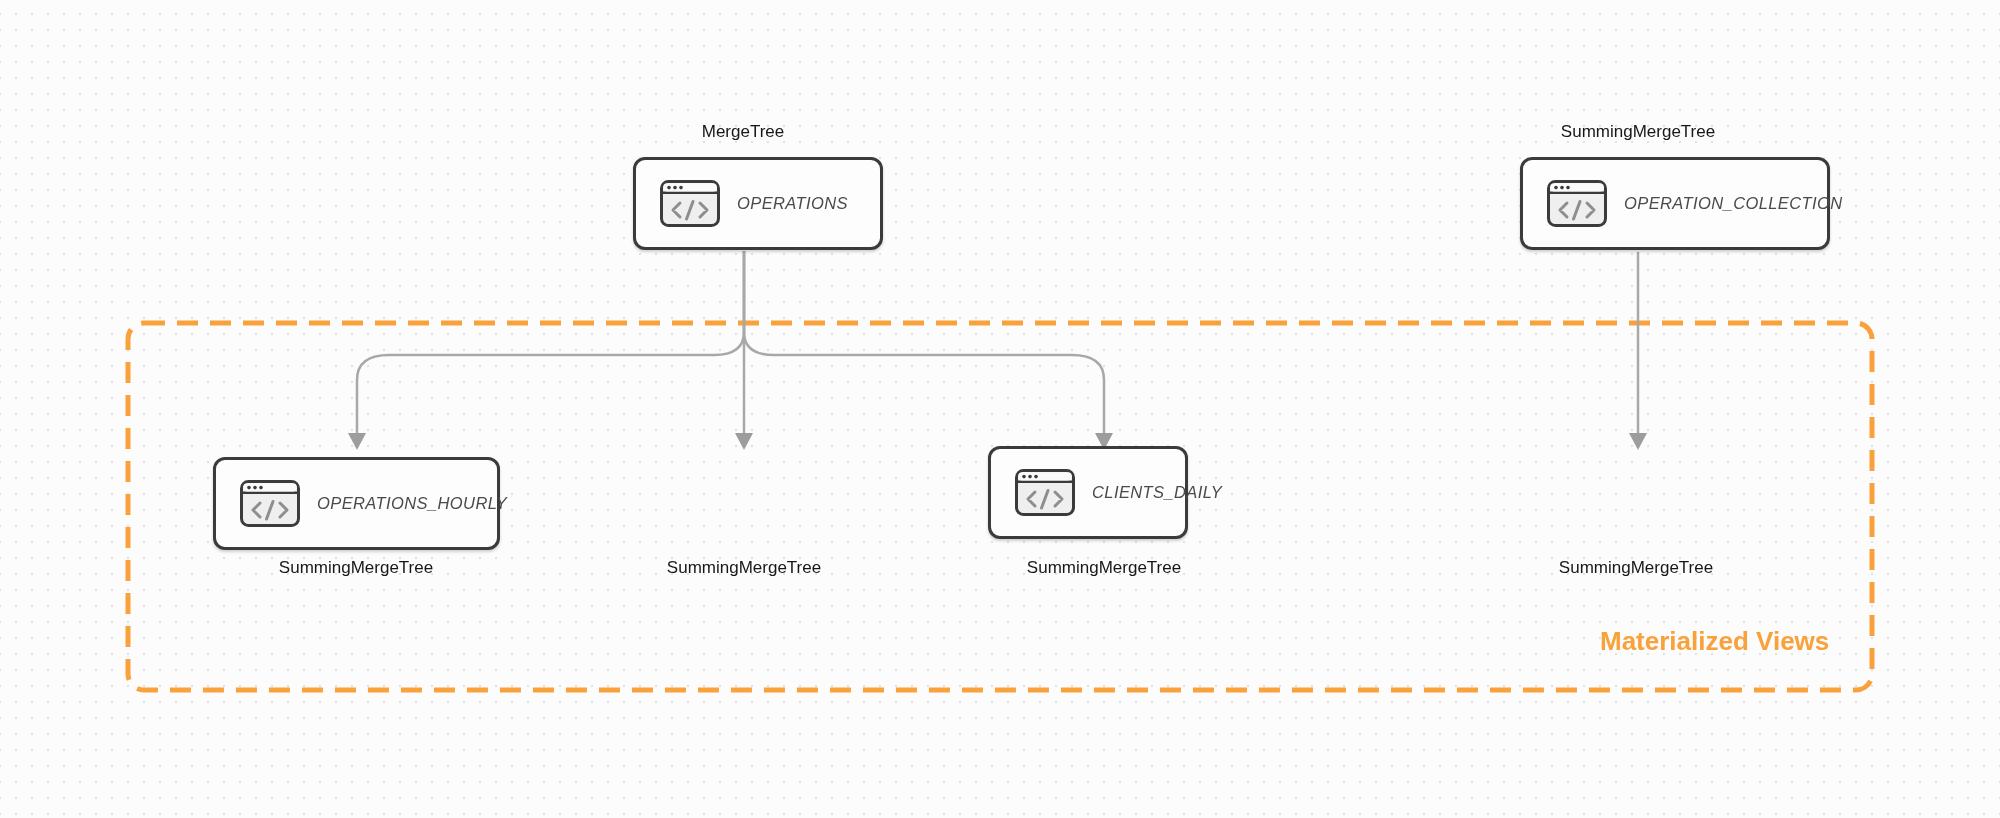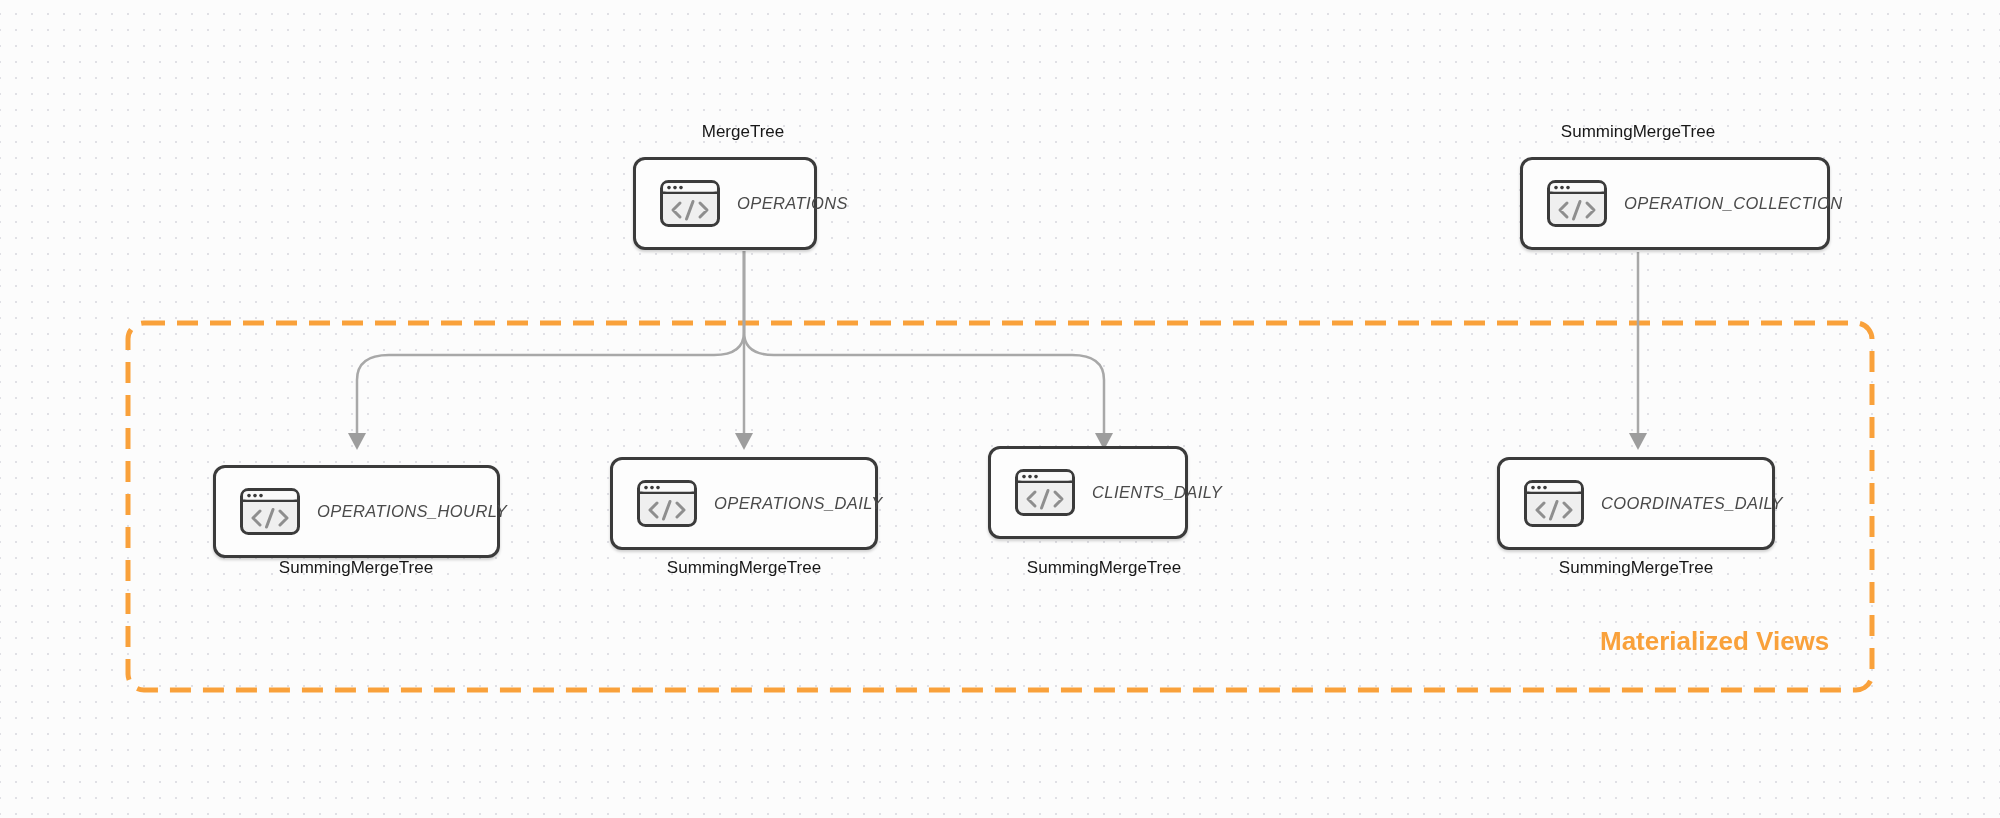--- a/index.html
+++ b/index.html
@@ -91,21 +91,21 @@
     </g>
   </svg>
 
   <div class="engine-label" style="left:743px;top:122px;">MergeTree</div>
   <div class="engine-label" style="left:1638px;top:122px;">SummingMergeTree</div>
   <div class="engine-label" style="left:356px;top:558px;">SummingMergeTree</div>
   <div class="engine-label" style="left:744px;top:558px;">SummingMergeTree</div>
   <div class="engine-label" style="left:1104px;top:558px;">SummingMergeTree</div>
   <div class="engine-label" style="left:1636px;top:558px;">SummingMergeTree</div>
 
-  <div class="node" style="left:633px;top:157px;width:184px;">
+  <div class="node" style="left:633px;top:157px;width:250px;">
     <svg class="icon" width="60" height="47" viewBox="0 0 60 47">
       <rect x="1.5" y="1.5" width="57" height="44" rx="7" fill="#efefef" stroke="#3b3b3b" stroke-width="3"></rect>
       <path d="M3,12.8 L57,12.8" stroke="#3b3b3b" stroke-width="2.4"></path>
       <rect x="3.2" y="3.2" width="53.6" height="8.4" rx="4" fill="#fafafa"></rect>
       <circle cx="9" cy="7.6" r="1.8" fill="#3b3b3b"></circle>
         <circle cx="15" cy="7.6" r="1.8" fill="#3b3b3b"></circle>
         <circle cx="21" cy="7.6" r="1.8" fill="#3b3b3b"></circle>
       <path d="M20 23 l-7 7 7 7 M40 23 l7 7 -7 7 M33 21.5 l-6.5 17.5" stroke="#8e8e8e" stroke-width="3" fill="none" stroke-linecap="round" stroke-linejoin="round"></path>
     </svg>
     <span class="table-name">OPERATIONS</span>
@@ -117,67 +117,43 @@
       <path d="M3,12.8 L57,12.8" stroke="#3b3b3b" stroke-width="2.4"></path>
       <rect x="3.2" y="3.2" width="53.6" height="8.4" rx="4" fill="#fafafa"></rect>
       <circle cx="9" cy="7.6" r="1.8" fill="#3b3b3b"></circle>
         <circle cx="15" cy="7.6" r="1.8" fill="#3b3b3b"></circle>
         <circle cx="21" cy="7.6" r="1.8" fill="#3b3b3b"></circle>
       <path d="M20 23 l-7 7 7 7 M40 23 l7 7 -7 7 M33 21.5 l-6.5 17.5" stroke="#8e8e8e" stroke-width="3" fill="none" stroke-linecap="round" stroke-linejoin="round"></path>
     </svg>
     <span class="table-name">OPERATION_COLLECTION</span>
   </div>
 
-  <div class="node" style="left:213px;top:457px;width:287px;margin-top:8px;">
+  <div class="node" style="left:213px;top:457px;width:287px;">
     <svg class="icon" width="60" height="47" viewBox="0 0 60 47">
       <rect x="1.5" y="1.5" width="57" height="44" rx="7" fill="#efefef" stroke="#3b3b3b" stroke-width="3"></rect>
       <path d="M3,12.8 L57,12.8" stroke="#3b3b3b" stroke-width="2.4"></path>
       <rect x="3.2" y="3.2" width="53.6" height="8.4" rx="4" fill="#fafafa"></rect>
       <circle cx="9" cy="7.6" r="1.8" fill="#3b3b3b"></circle>
         <circle cx="15" cy="7.6" r="1.8" fill="#3b3b3b"></circle>
         <circle cx="21" cy="7.6" r="1.8" fill="#3b3b3b"></circle>
       <path d="M20 23 l-7 7 7 7 M40 23 l7 7 -7 7 M33 21.5 l-6.5 17.5" stroke="#8e8e8e" stroke-width="3" fill="none" stroke-linecap="round" stroke-linejoin="round"></path>
     </svg>
     <span class="table-name">OPERATIONS_HOURLY</span>
   </div>
 
-  <div class="node" style="left:610px;top:457px;width:268px;">
-    <svg class="icon" width="60" height="47" viewBox="0 0 60 47">
-      <rect x="1.5" y="1.5" width="57" height="44" rx="7" fill="#efefef" stroke="#3b3b3b" stroke-width="3"></rect>
-      <path d="M3,12.8 L57,12.8" stroke="#3b3b3b" stroke-width="2.4"></path>
-      <rect x="3.2" y="3.2" width="53.6" height="8.4" rx="4" fill="#fafafa"></rect>
-      <circle cx="9" cy="7.6" r="1.8" fill="#3b3b3b"></circle>
-        <circle cx="15" cy="7.6" r="1.8" fill="#3b3b3b"></circle>
-        <circle cx="21" cy="7.6" r="1.8" fill="#3b3b3b"></circle>
-      <path d="M20 23 l-7 7 7 7 M40 23 l7 7 -7 7 M33 21.5 l-6.5 17.5" stroke="#8e8e8e" stroke-width="3" fill="none" stroke-linecap="round" stroke-linejoin="round"></path>
-    </svg>
-    <span class="table-name">OPERATIONS_DAILY</span>
-  </div>
 
   <div class="node" style="left:988px;top:446px;width:200px;">
     <svg class="icon" width="60" height="47" viewBox="0 0 60 47">
       <rect x="1.5" y="1.5" width="57" height="44" rx="7" fill="#efefef" stroke="#3b3b3b" stroke-width="3"></rect>
       <path d="M3,12.8 L57,12.8" stroke="#3b3b3b" stroke-width="2.4"></path>
       <rect x="3.2" y="3.2" width="53.6" height="8.4" rx="4" fill="#fafafa"></rect>
       <circle cx="9" cy="7.6" r="1.8" fill="#3b3b3b"></circle>
         <circle cx="15" cy="7.6" r="1.8" fill="#3b3b3b"></circle>
         <circle cx="21" cy="7.6" r="1.8" fill="#3b3b3b"></circle>
       <path d="M20 23 l-7 7 7 7 M40 23 l7 7 -7 7 M33 21.5 l-6.5 17.5" stroke="#8e8e8e" stroke-width="3" fill="none" stroke-linecap="round" stroke-linejoin="round"></path>
     </svg>
     <span class="table-name">CLIENTS_DAILY</span>
   </div>
 
-  <div class="node" style="left:1497px;top:457px;width:278px;">
-    <svg class="icon" width="60" height="47" viewBox="0 0 60 47">
-      <rect x="1.5" y="1.5" width="57" height="44" rx="7" fill="#efefef" stroke="#3b3b3b" stroke-width="3"></rect>
-      <path d="M3,12.8 L57,12.8" stroke="#3b3b3b" stroke-width="2.4"></path>
-      <rect x="3.2" y="3.2" width="53.6" height="8.4" rx="4" fill="#fafafa"></rect>
-      <circle cx="9" cy="7.6" r="1.8" fill="#3b3b3b"></circle>
-        <circle cx="15" cy="7.6" r="1.8" fill="#3b3b3b"></circle>
-        <circle cx="21" cy="7.6" r="1.8" fill="#3b3b3b"></circle>
-      <path d="M20 23 l-7 7 7 7 M40 23 l7 7 -7 7 M33 21.5 l-6.5 17.5" stroke="#8e8e8e" stroke-width="3" fill="none" stroke-linecap="round" stroke-linejoin="round"></path>
-    </svg>
-    <span class="table-name">COORDINATES_DAILY</span>
-  </div>
 
   <div class="mv-label">Materialized Views</div>
 
 </div>
 
 </body></html>

